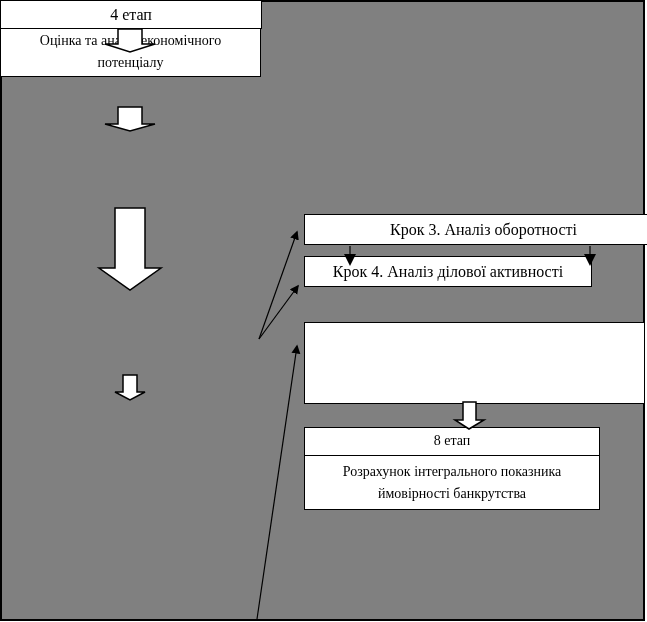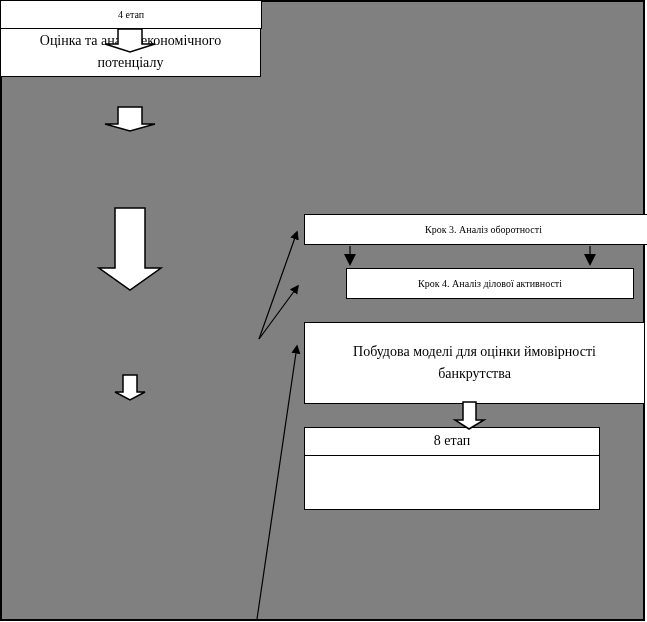--- a/index.html
+++ b/index.html
@@ -18,21 +18,21 @@
     background:#808080;
     border:2px solid #000;
   }
   .box{
     position:absolute;
     box-sizing:border-box;
     background:#ffffff;
     border:1.5px solid #000;
     display:flex;align-items:center;justify-content:center;
     text-align:center;
-    font-size:10px;line-height:1.2;
+    font-size:16px;line-height:1.2;
   }
   .stack{
     position:absolute;
     box-sizing:border-box;
     background:#ffffff;
     border:1.5px solid #000;
     display:flex;flex-direction:column;
   }
   .stack .row{
     box-sizing:border-box;
@@ -73,32 +73,32 @@
   </div>
 
   <div class="box" style="left:0;top:293;width:262px;height:29px;">
     <span>4 етап</span>
   </div>
 
   <div class="box" style="left:304px;top:214px;width:359px;height:31px;">
     <span>Крок 3. Аналіз оборотності</span>
   </div>
 
-  <div class="box" style="left:304px;top:268px;width:288px;height:31px;margin-left:42px;">
+  <div class="box" style="left:304px;top:256px;width:288px;height:31px;">
     <span>Крок 4. Аналіз ділової активності</span>
   </div>
 
   <div class="stack" style="left:304px;top:322px;width:341px;height:82px;">
-    <div class="row" style="flex:1;">
-      <span class="wrapspan" style="max-width:310px;">Побудова моделі для оцінки ймовірності банкрутства</span>
-    </div>
   </div>
 
   <div class="stack" style="left:304px;top:427px;width:296px;height:83px;">
     <div class="row title" style="height:28px;">8 етап</div>
+    <div class="row" style="flex:1;">
+      <span class="wrapspan" style="max-width:300px;">Розрахунок інтегрального показника ймовірності банкрутства</span>
+    </div>
   </div>
 
   <svg id="overlay" xmlns="http://www.w3.org/2000/svg">
     <defs>
       <marker id="mhead-lg" markerUnits="userSpaceOnUse" markerWidth="14" markerHeight="14" refX="10" refY="6" orient="auto">
         <path d="M0,0 L12,6 L0,12 Z" fill="#000"></path>
       </marker>
       <marker id="mhead-sm" markerUnits="userSpaceOnUse" markerWidth="11" markerHeight="11" refX="7.5" refY="4.5" orient="auto">
         <path d="M0,0 L9,4.5 L0,9 Z" fill="#000"></path>
       </marker>

